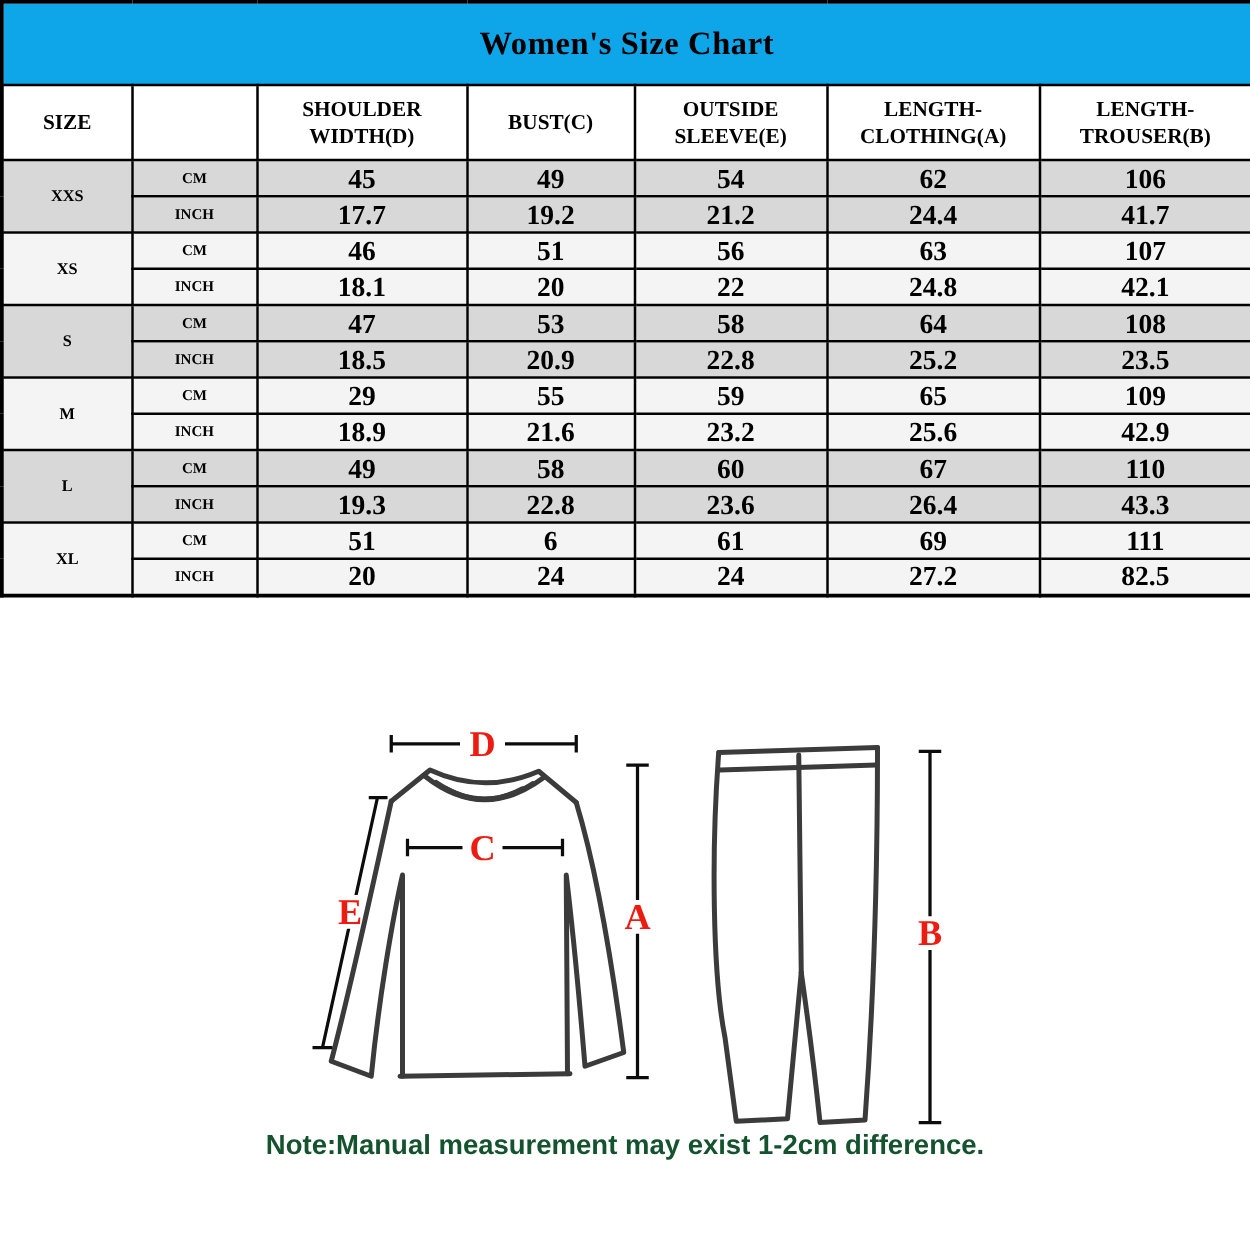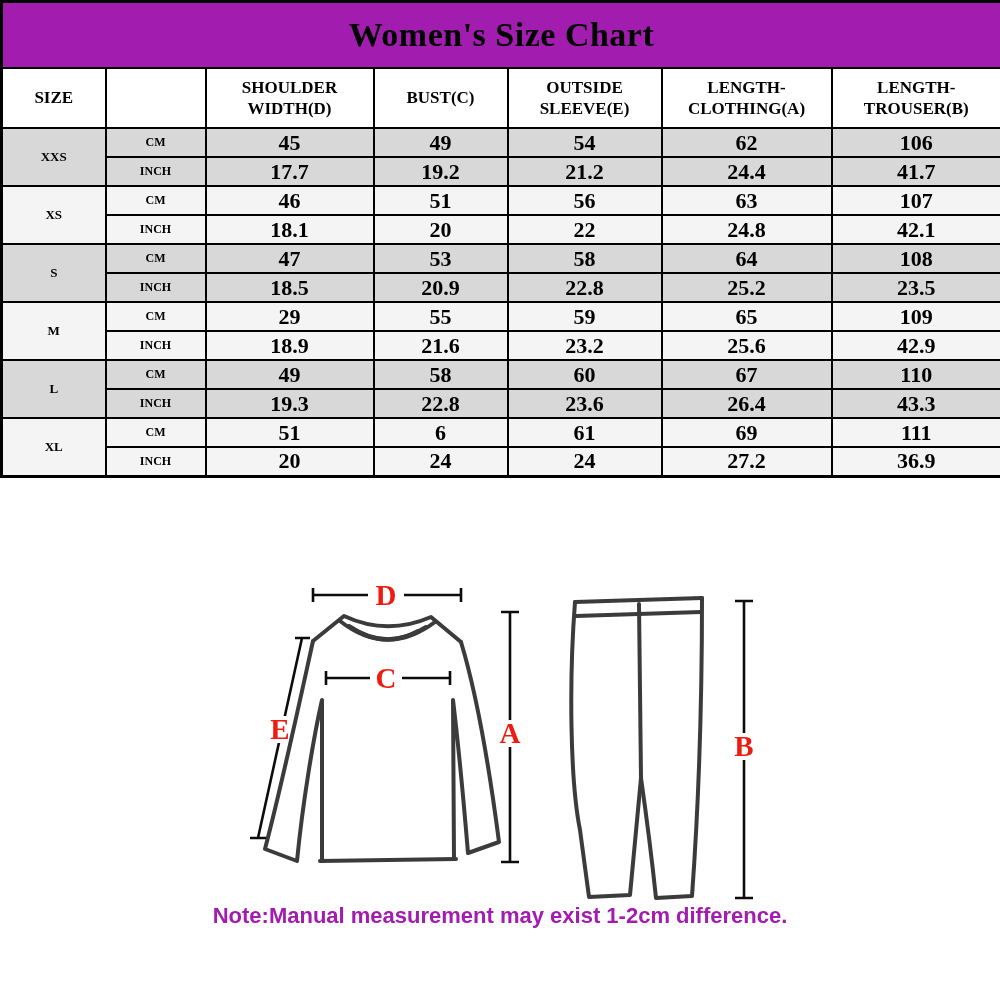--- a/index.html
+++ b/index.html
@@ -25,23 +25,23 @@
   table.size-chart td, table.size-chart th{
     border:2px solid #000;
     text-align:center;
     vertical-align:middle;
     color:#000;
     padding:0;
     overflow:hidden;
   }
   td.title-cell{
     height:64px;
-    font-size:34px;
+    font-size:26px;
     font-weight:bold;
-    background:#a21caf;
+    background:#0ea5e9;
     letter-spacing:.5px;
   }
   tr.header-row th{
     height:58px;
     font-size:17px;
     font-weight:bold;
     background:#fff;
     white-space:pre-line;
     line-height:1.25;
   }
@@ -84,21 +84,21 @@
   }
   
   .note{
     position:absolute;
     left:0;top:903px;
     width:1000px;
     text-align:center;
     font-family:"Liberation Sans", sans-serif;
     font-size:22px;
     font-weight:600;
-    color:#a21caf;
+    color:#14532d;
     line-height:1.2;
   }
 </style>
 </head>
 <body>
 
 <div id="page">
 
   <table class="size-chart">
     <colgroup>
@@ -226,21 +226,21 @@
       <td class="val">61</td>
       <td class="val">69</td>
       <td class="val">111</td>
     </tr>
     <tr class="data-row row-inch light">
       <td class="unit-cell">INCH</td>
       <td class="val">20</td>
       <td class="val">24</td>
       <td class="val">24</td>
       <td class="val">27.2</td>
-      <td class="val">36.9</td>
+      <td class="val">82.5</td>
     </tr>
     </tbody>
   </table>
 
   <svg class="diagram" viewBox="0 540 1000 420" aria-hidden="true">
 
     <g class="dim">
 
       <path d="M313,588 V602 M461,588 V602 M313,595 H461"></path>
 

